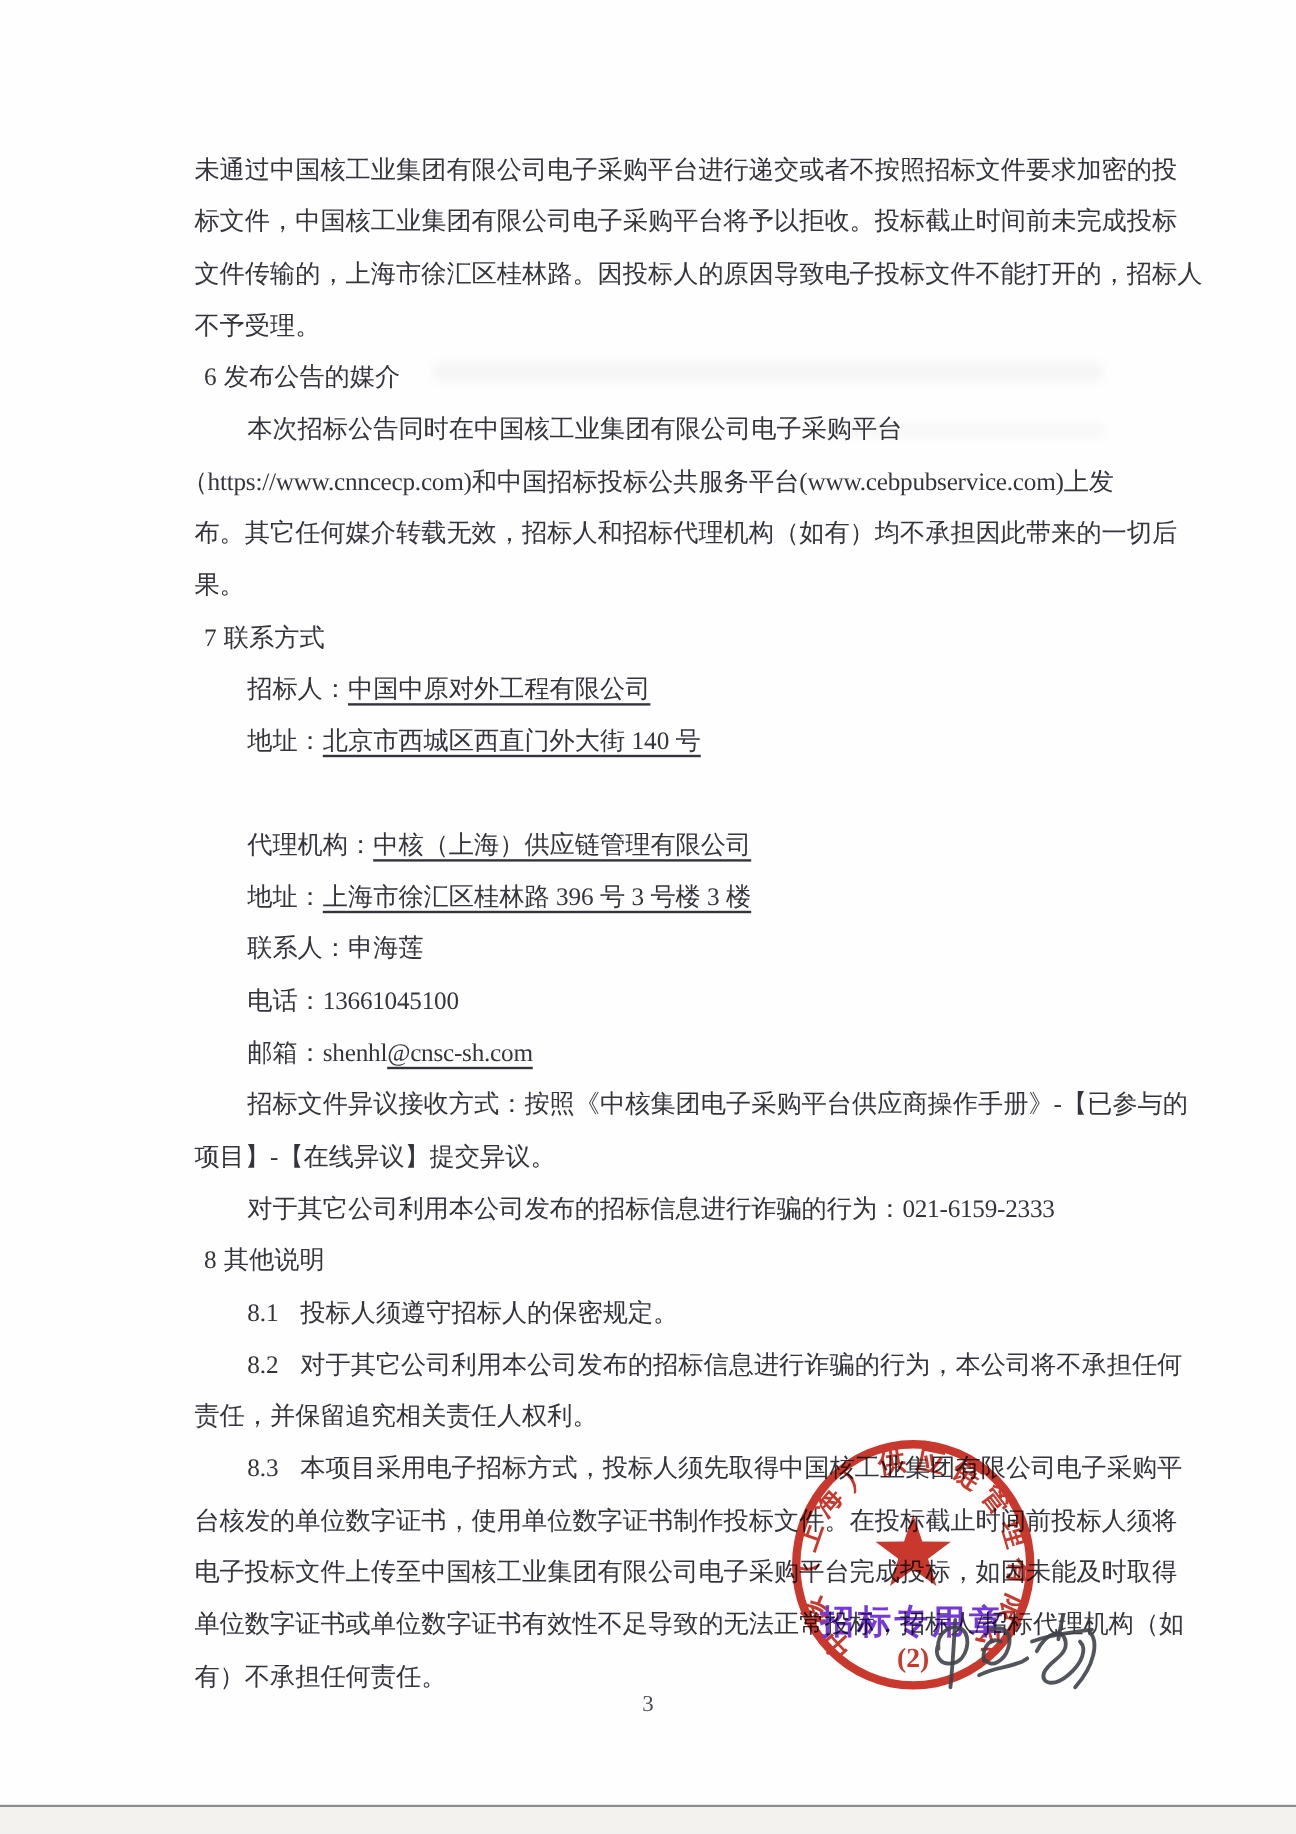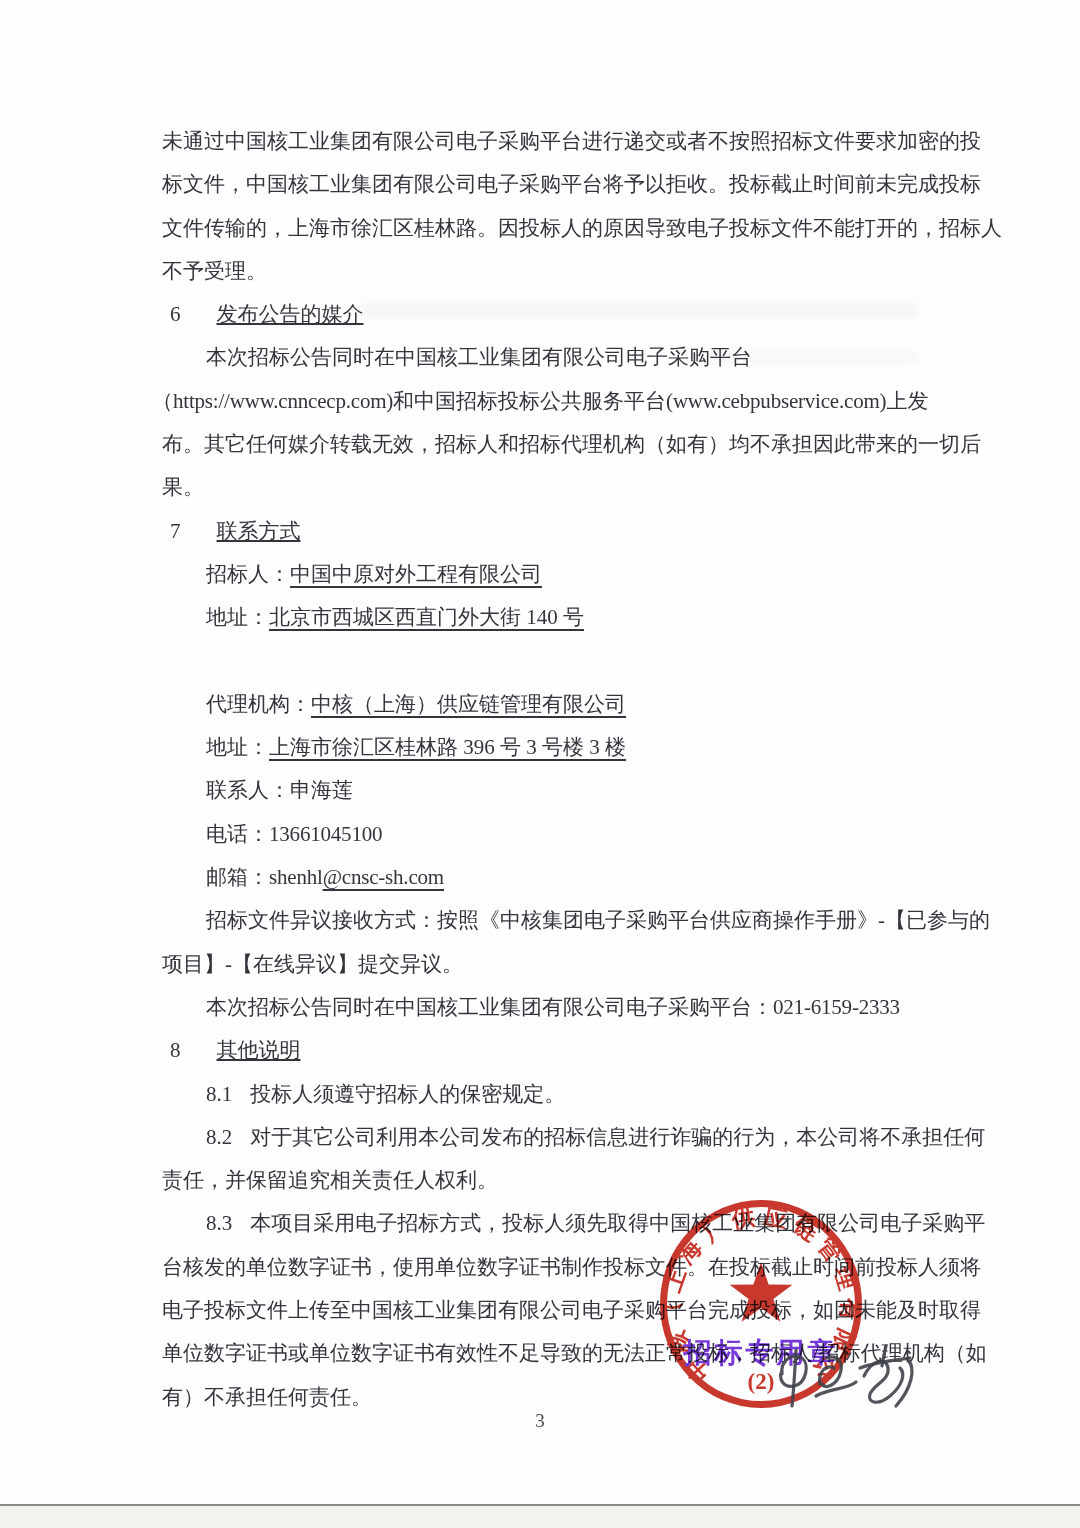--- a/index.html
+++ b/index.html
@@ -10,21 +10,21 @@
     color:#34353c;
   }
   .textcol {
     position:absolute; left:0; top:0; width:1080px;
     padding:120px 140px 0 162px; box-sizing:border-box;
   }
   .ln { height:43.3px; line-height:43.3px; font-size:21px; white-space:nowrap; }
   .ind { padding-left:44px; }
   .hang { margin-left:-10px; }
   .h-num { display:inline-block; padding-left:8px; }
-  .h-title { margin-left:36px;text-decoration:underline; }
+  .h-title { margin-left:6px; }
   .item-num { margin-right:18px; }
   .u { text-decoration:underline; text-underline-offset:5px; text-decoration-thickness:1.5px; }
   .latin { letter-spacing:-0.2px; }
   .pagenum {
     position:absolute; left:0; top:1406px; width:1080px; height:30px;
     text-align:center; font-size:19px; line-height:30px; color:#4a4b52;
   }
   
   .smudge { position:absolute; background:rgba(70,70,82,0.05); filter:blur(4px); border-radius:8px; }
   .smudge.s1 { left:360px; top:303px; width:560px; height:15px; }
@@ -95,21 +95,21 @@
     </div>
     <div class="ln ind">
       <span>电话：</span><span class="latin">13661045100</span>
     </div>
     <div class="ln ind">
       <span>邮箱：</span><span class="latin">shenhl</span><span class="latin u">@cnsc-sh.com</span>
     </div>
     <div class="ln ind">招标文件异议接收方式：按照《中核集团电子采购平台供应商操作手册》-【已参与的</div>
     <div class="ln">项目】-【在线异议】提交异议。</div>
     <div class="ln ind">
-      <span>本次招标公告同时在中国核工业集团有限公司电子采购平台：</span><span class="latin">021-6159-2333</span>
+      <span>对于其它公司利用本公司发布的招标信息进行诈骗的行为：</span><span class="latin">021-6159-2333</span>
     </div>
 
     <div class="ln">
       <span class="h-num">8</span><span class="h-title">其他说明</span>
     </div>
     <div class="ln ind">
       <span class="item-num">8.1</span><span>投标人须遵守招标人的保密规定。</span>
     </div>
     <div class="ln ind">
       <span class="item-num">8.2</span><span>对于其它公司利用本公司发布的招标信息进行诈骗的行为，本公司将不承担任何</span>

